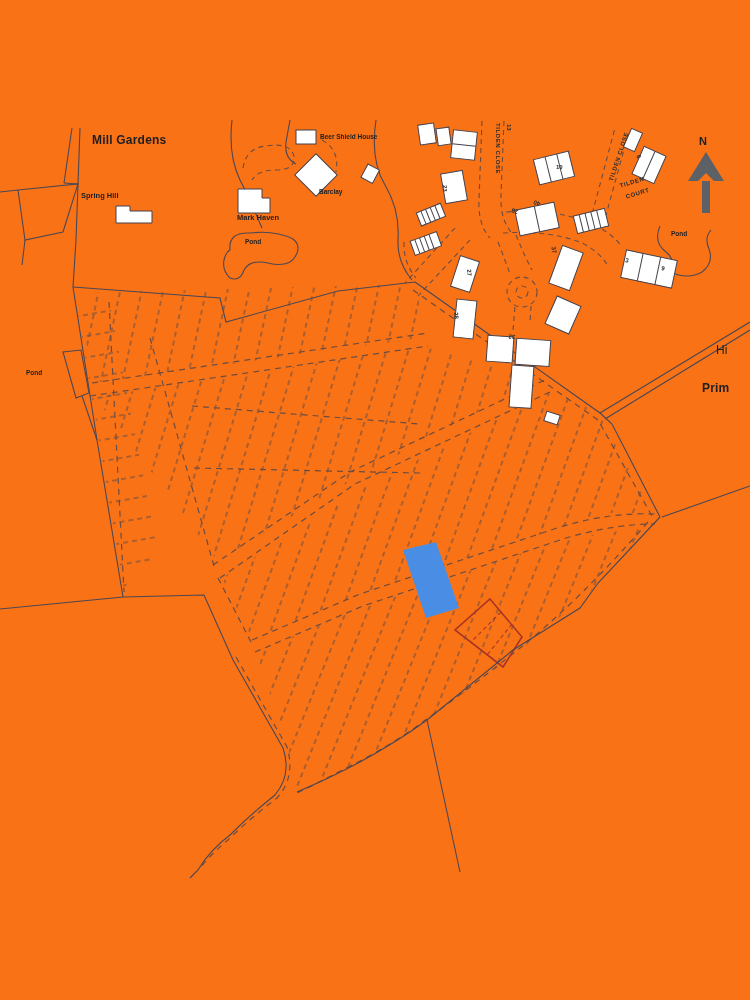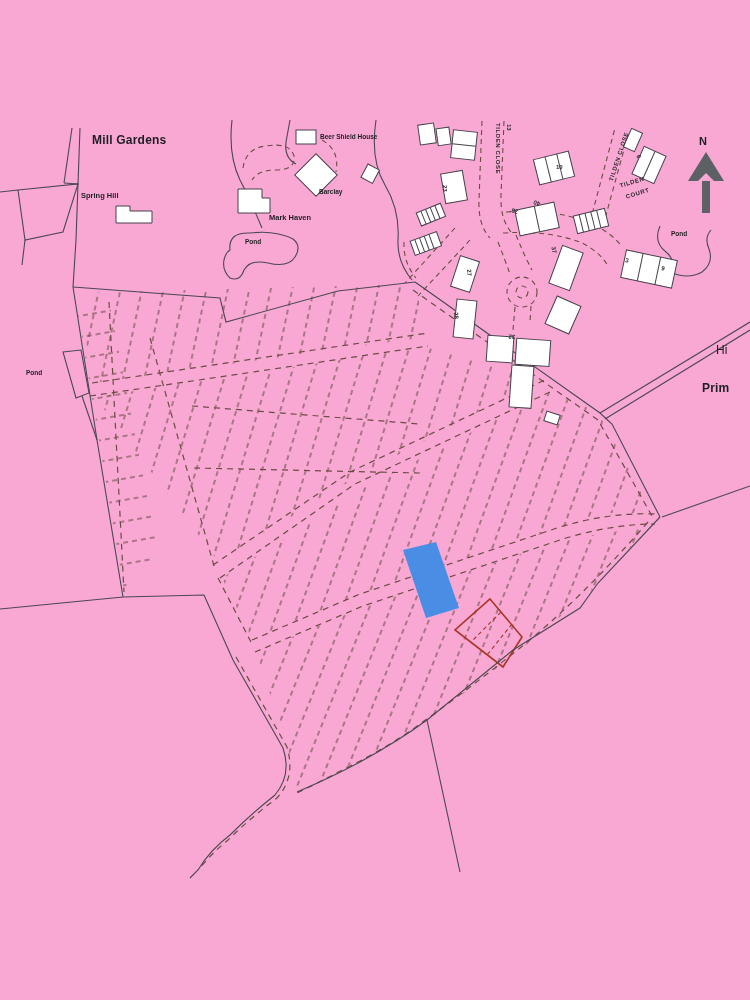--- a/index.html
+++ b/index.html
@@ -1,16 +1,16 @@
 <!DOCTYPE html>
 <html><head>
 <meta charset="utf-8">
 <style>
   html,body{margin:0;padding:0;background:#ffffff;}
-  .stage{position:relative;width:750px;height:1000px;background:#f9a8d4;overflow:hidden;
+  .stage{position:relative;width:750px;height:1000px;background:#f97316;overflow:hidden;
          font-family:"Liberation Sans",sans-serif;}
   .stage svg{position:absolute;left:0;top:0;}
   .lbl{position:absolute;color:#1e1e22;font-weight:700;white-space:nowrap;
        transform-origin:left top;line-height:1;}
   .lbl-big{font-size:12px;font-weight:600;letter-spacing:.2px;}
   .lbl-med{font-size:7.5px;}
   .lbl-sm{font-size:6.5px;}
   .lbl-street{font-size:6px;letter-spacing:.6px;font-weight:700;color:#2a2a2e;}
   .lbl-num{font-size:6px;font-weight:700;color:#2a2a2e;}
 </style>
@@ -195,21 +195,21 @@
   <g fill="#5d6065">
     <polygon points="706,152 724,181 714,181 706,173 698,181 688,181"></polygon>
     <rect x="702" y="181" width="8" height="32"></rect>
   </g>
 </svg>
 
 <div class="lbl lbl-big" style="left:92px;top:134px;">Mill Gardens</div>
 <div class="lbl lbl-med" style="left:81px;top:192px;font-size:7.5px;text-align:center;">Spring Hill</div>
 <div class="lbl lbl-sm" style="left:320px;top:134px;">Beer Shield House</div>
 <div class="lbl lbl-sm" style="left:319px;top:189px;">Barclay</div>
-<div class="lbl lbl-med" style="left:237px;top:214px;margin-left:32px;">Mark Haven</div>
+<div class="lbl lbl-med" style="left:237px;top:214px;">Mark Haven</div>
 <div class="lbl lbl-sm" style="left:245px;top:239px;">Pond</div>
 <div class="lbl lbl-sm" style="left:26px;top:370px;">Pond</div>
 <div class="lbl lbl-sm" style="left:671px;top:231px;">Pond</div>
 <div class="lbl lbl-big" style="left:716px;top:344px;font-weight:400;">Hi</div>
 <div class="lbl lbl-big" style="left:702px;top:382px;font-weight:700;">Prim</div>
 <div class="lbl" style="left:699px;top:136px;font-size:11px;font-weight:600;">N</div>
 
 <div class="lbl lbl-street" style="left:501px;top:123px;transform:rotate(90deg);">TILDEN CLOSE</div>
 <div class="lbl lbl-street" style="left:608px;top:180px;transform:rotate(-72deg);">TILDEN CLOSE</div>
 <div class="lbl lbl-street" style="left:619px;top:183px;transform:rotate(-17deg);">TILDEN</div>

